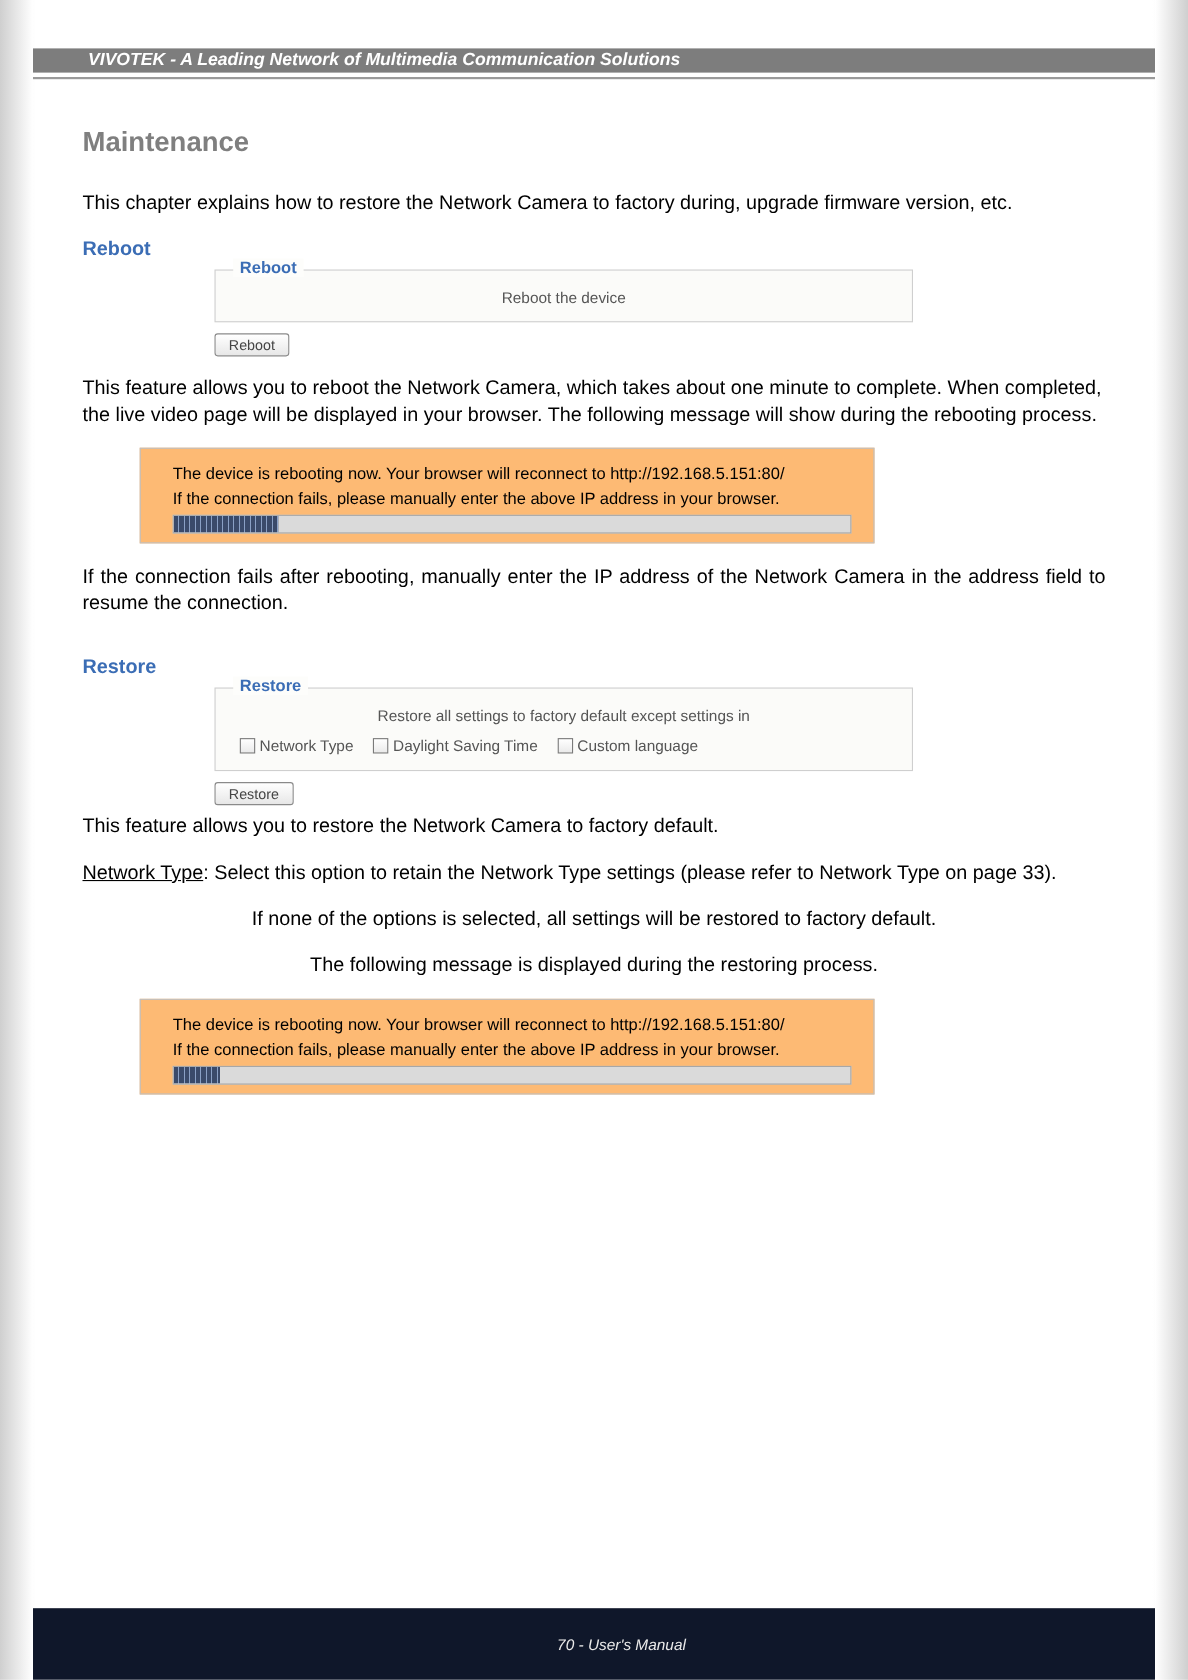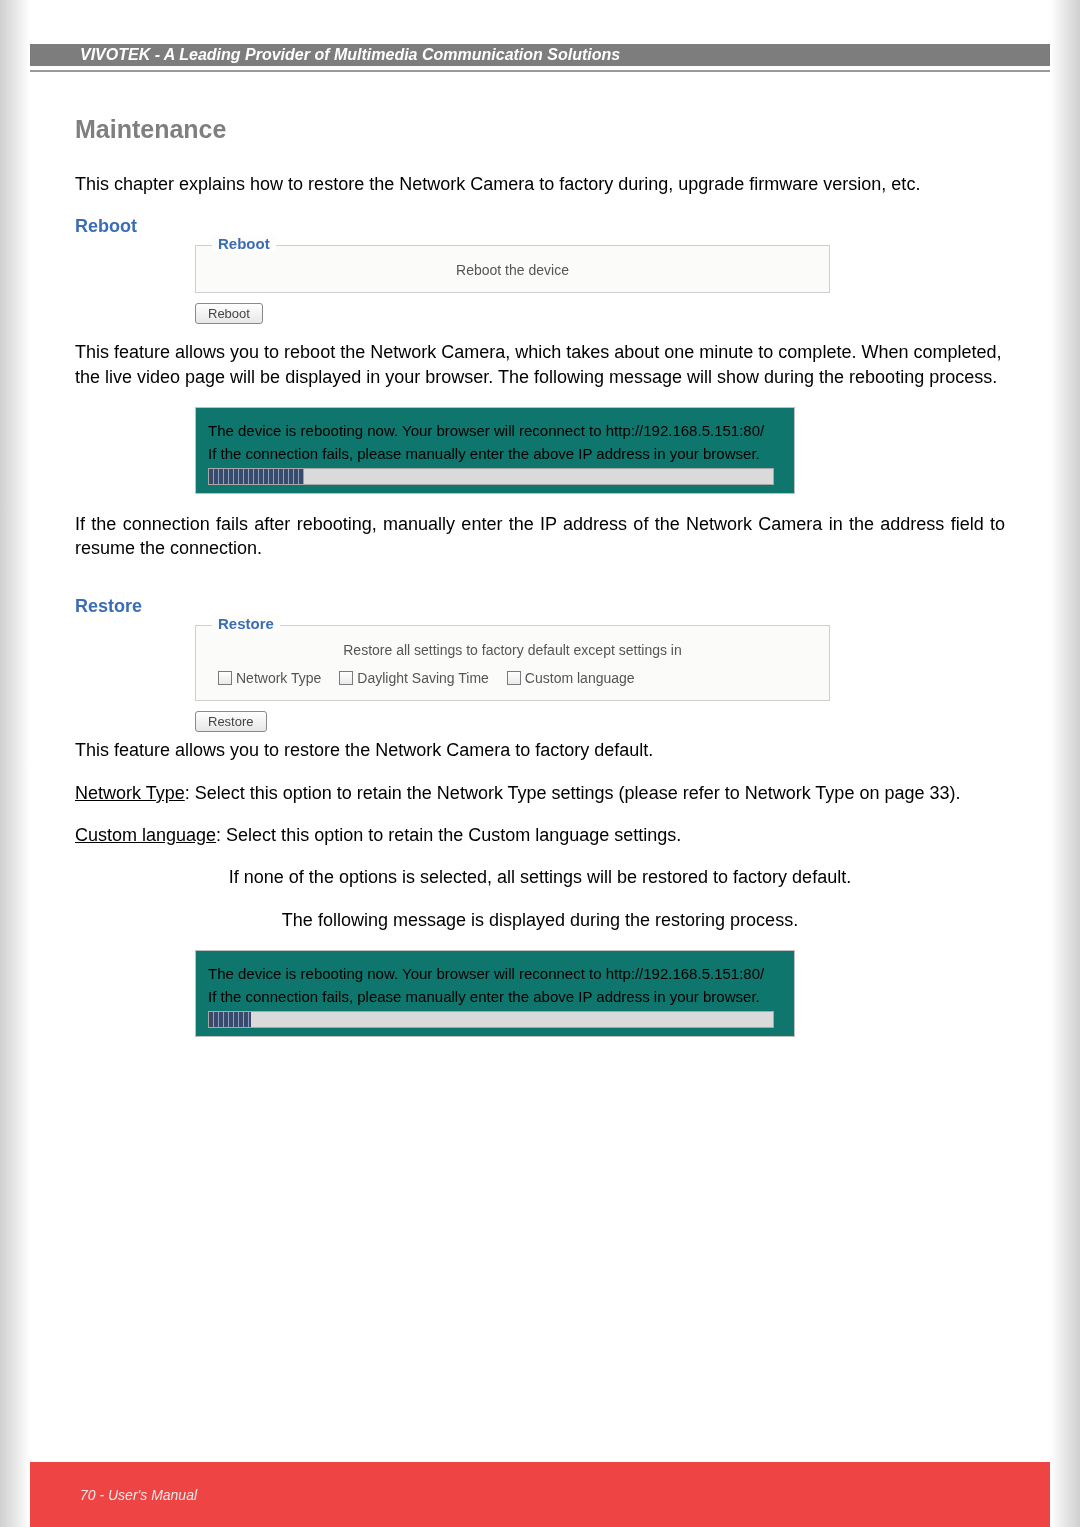--- a/index.html
+++ b/index.html
@@ -121,25 +121,25 @@
     display: inline-block;
     vertical-align: middle;
   }
   .cb-label {
     color: #555;
     font-size: 14px;
     margin-left: 4px;
   }
   .cb-group { display: flex; align-items: center; }
   .message-box {
-    margin-left: 120px;
+    margin-left: 52px;
     margin-right: 210px;
-    background: #0f766e;
+    background: #fdba74;
     border: 1px solid #c0c0c0;
-    padding: 14px 20px 8px 12px;
+    padding: 14px 20px 8px 29px;
   }
   .message-box .line {
     color: #000;
     font-size: 15px;
     margin-bottom: 6px;
   }
   .progress {
     height: 17px;
     background: #dadada;
     border: 1px solid #a7a7a7;
@@ -156,40 +156,41 @@
       #8aa0c5 4px 5px
     );
   }
   .u { text-decoration: underline; }
   .page-footer {
     position: absolute;
     left: 30px;
     right: 30px;
     bottom: 0;
     height: 65px;
-    background: #ef4444;
+    background: #0f172a;
     display: flex;
     align-items: center;
     padding-left: 50px;
+    justify-content: center;
   }
   .page-footer span {
     color: #eaeaea;
     font-style: italic;
     font-size: 14px;
   }
 </style>
 </head>
 <body>
 
 <div class="gutter-left"></div>
 <div class="gutter-right"></div>
 
 <div class="page-header">
   <div class="bar">
-      <span>VIVOTEK - A Leading Provider of Multimedia Communication Solutions</span>
+      <span>VIVOTEK - A Leading Network of Multimedia Communication Solutions</span>
     </div>
   <div class="underline"></div>
 </div>
 
 <div class="content">
   <h1 class="section">Maintenance</h1>
   <p class="body">This chapter explains how to restore the Network Camera to factory during, upgrade firmware version, etc.</p>
 
   <h2 class="sub">Reboot</h2>
 
@@ -237,23 +238,20 @@
     <span class="win-btn">Restore</span>
   </div>
 
   <p class="body" style="text-align:left;">This feature allows you to restore the Network Camera to factory default.</p>
 
   <p class="body">
     <span class="u">Network Type</span><span>: Select this option to retain the Network Type settings (please refer to Network Type on page 33).</span>
   </p>
 
 
-  <p class="body" style="text-align:left;">
-    <span class="u">Custom language</span><span>: Select this option to retain the Custom language settings.</span>
-  </p>
 
   <p class="body" style="text-align:center;">If none of the options is selected, all settings will be restored to factory default.</p>
   <p class="body" style="text-align:center;">The following message is displayed during the restoring process.</p>
 
   <div class="message-box">
     <div class="line">The device is rebooting now. Your browser will reconnect to http://192.168.5.151:80/</div>
     <div class="line">If the connection fails, please manually enter the above IP address in your browser.</div>
     <div class="progress">
       <div class="seg" style="left:0; width:42px;"></div>
     </div>

